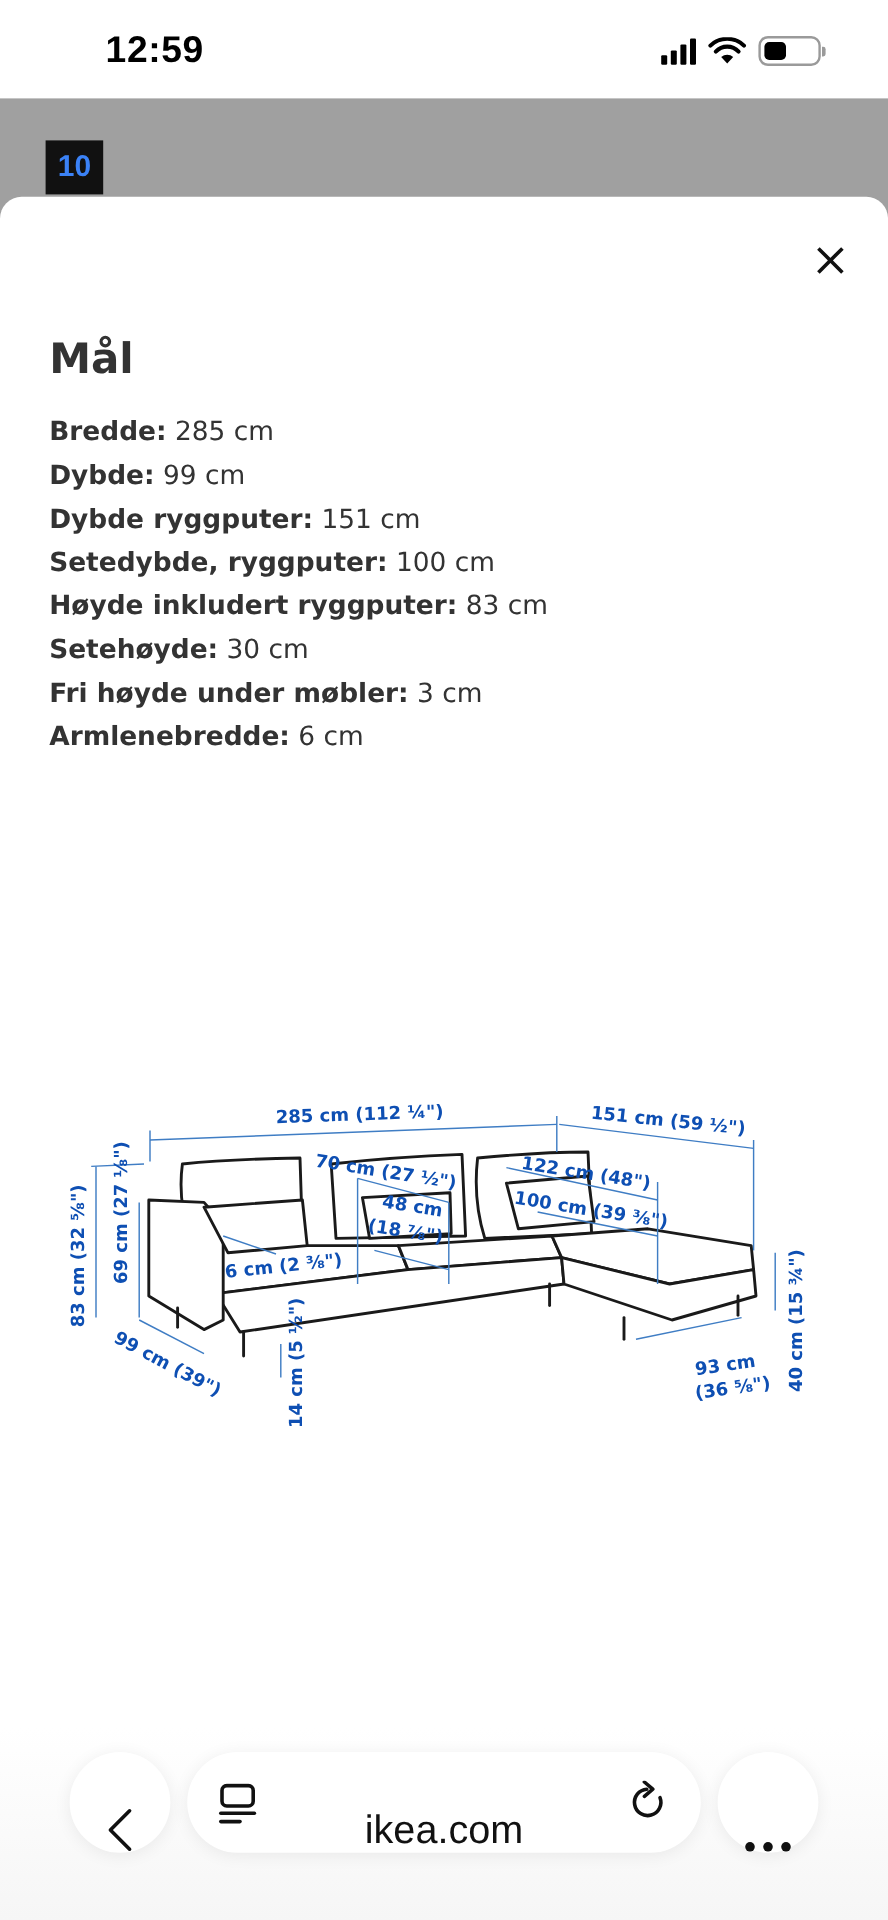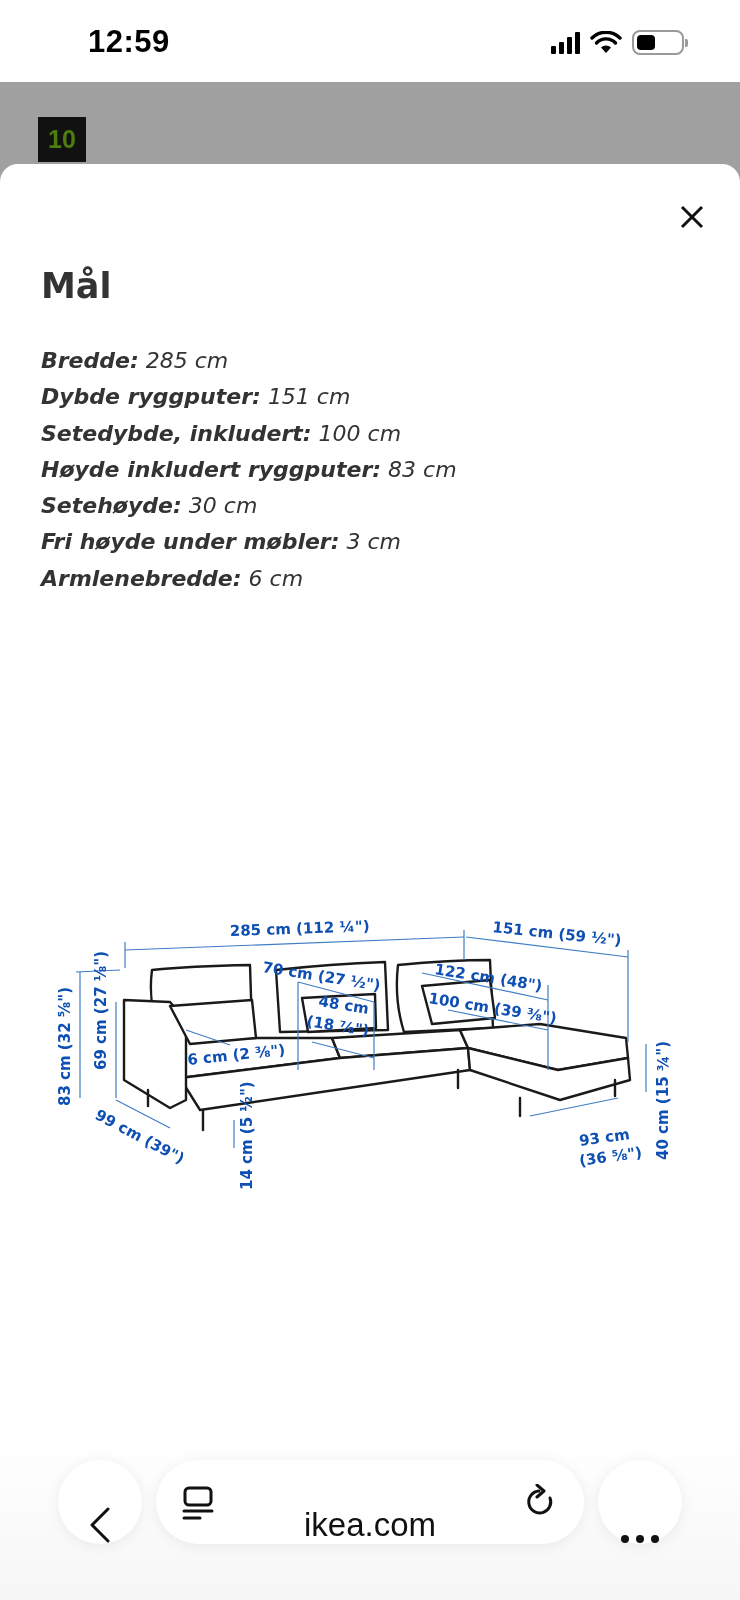--- a/index.html
+++ b/index.html
@@ -11,29 +11,29 @@
   .status-time { position: absolute; left: 88px; top: 24px; font-family: "Liberation Sans", sans-serif; font-weight: 700; font-size: 31px; color: #000; letter-spacing: 0.5px; }
   .status-icons { position: absolute; right: 56px; top: 30px; display: flex; align-items: center; gap: 10px; }
   .sig { display: flex; align-items: flex-end; gap: 3px; height: 22px; }
   .sig span { width: 5px; background: #000; border-radius: 1px; }
   .battery { width: 52px; height: 25px; border: 2px solid #9a9a9a; border-radius: 8px; position: relative; padding: 3px; }
   .battery .lvl { width: 18px; height: 100%; background: #000; border-radius: 4px; }
   .battery::after { content: ""; position: absolute; right: -6px; top: 7px; width: 3px; height: 8px; background: #9a9a9a; border-radius: 0 2px 2px 0; }
 
   
   .backdrop { position: absolute; left: 0; top: 82px; width: 740px; height: 100px; background: #a0a0a0; }
-  .page-badge { position: absolute; left: 38px; top: 117px; width: 48px; height: 45px; background: #111; color: #4d7c0f; font-family: "Liberation Sans", sans-serif; font-weight: 700; font-size: 25px; display: flex; align-items: center; justify-content: center; }
+  .page-badge { position: absolute; left: 38px; top: 117px; width: 48px; height: 45px; background: #111; color: #3b82f6; font-family: "Liberation Sans", sans-serif; font-weight: 700; font-size: 25px; display: flex; align-items: center; justify-content: center; }
 
   
   .sheet { position: absolute; left: 0; top: 164px; width: 740px; height: 1436px; background: #fff; border-radius: 18px 18px 0 0; }
   .close-btn { position: absolute; left: 672px; top: 197px; width: 40px; height: 40px; display: flex; align-items: center; justify-content: center; cursor: pointer; }
-  .title { position: absolute; left: 41px; top: 266px; font-size: 35px; font-weight: 700; color: #333; font-family: "DejaVu Sans", sans-serif; }
+  .title { position: absolute; left: 41px; top: 280px; font-size: 35px; font-weight: 700; color: #333; font-family: "DejaVu Sans", sans-serif; }
 
   .specs { position: absolute; left: 41px; top: 343px; list-style: none; }
-  .specs li { font-size: 22px; line-height: 36.3px; color: #333; white-space: nowrap; font-style: italic; }
+  .specs li { font-size: 22px; line-height: 36.3px; color: #333; white-space: nowrap; }
   .specs .k { font-weight: 700; color: #333; }
   .specs .v { font-weight: 400; color: #333; }
 
   
   .diagram { position: absolute; left: 40px; top: 920px; width: 660px; height: 300px; }
   .diagram svg { width: 660px; height: 300px; }
   .dim { fill: #0e4fb3; font-family: "DejaVu Sans", sans-serif; font-weight: 700; font-size: 15px; }
   .dl { stroke: #3f7dc4; stroke-width: 1.2; fill: none; }
   .sofa { stroke: #1a1a1a; stroke-width: 2.4; fill: #fff; stroke-linejoin: round; stroke-linecap: round; }
 
@@ -78,22 +78,23 @@
 <div class="close-btn">
   <svg width="24" height="24" viewBox="0 0 24 24">
     <path d="M2 2 L22 22 M22 2 L2 22" stroke="#111" stroke-width="3"></path>
   </svg>
 </div>
 
 <h1 class="title">Mål</h1>
 
 <ul class="specs">
   <li><span class="k">Bredde:</span> <span class="v">285 cm</span></li>
+  <li><span class="k">Dybde:</span> <span class="v">99 cm</span></li>
   <li><span class="k">Dybde ryggputer:</span> <span class="v">151 cm</span></li>
-  <li><span class="k">Setedybde, inkludert:</span> <span class="v">100 cm</span></li>
+  <li><span class="k">Setedybde, ryggputer:</span> <span class="v">100 cm</span></li>
   <li><span class="k">Høyde inkludert ryggputer:</span> <span class="v">83 cm</span></li>
   <li><span class="k">Setehøyde:</span> <span class="v">30 cm</span></li>
   <li><span class="k">Fri høyde under møbler:</span> <span class="v">3 cm</span></li>
   <li><span class="k">Armlenebredde:</span> <span class="v">6 cm</span></li>
 </ul>
 
 <div class="diagram">
   <svg viewBox="0 0 660 300">
 
     <g>

